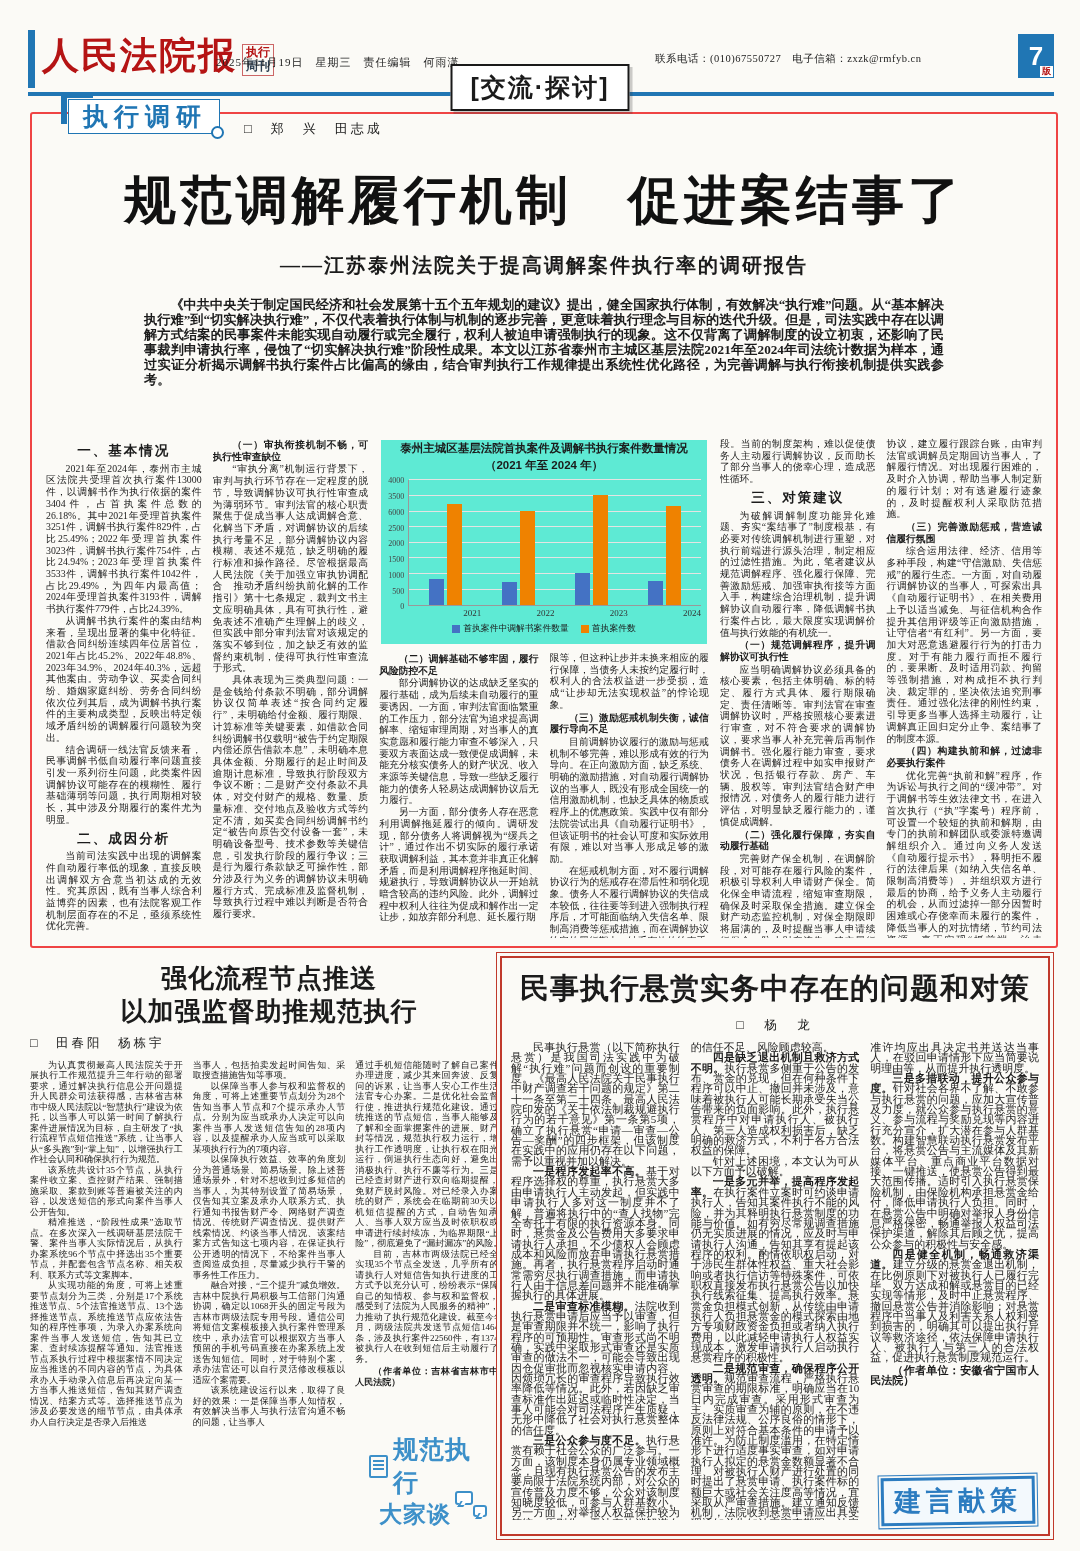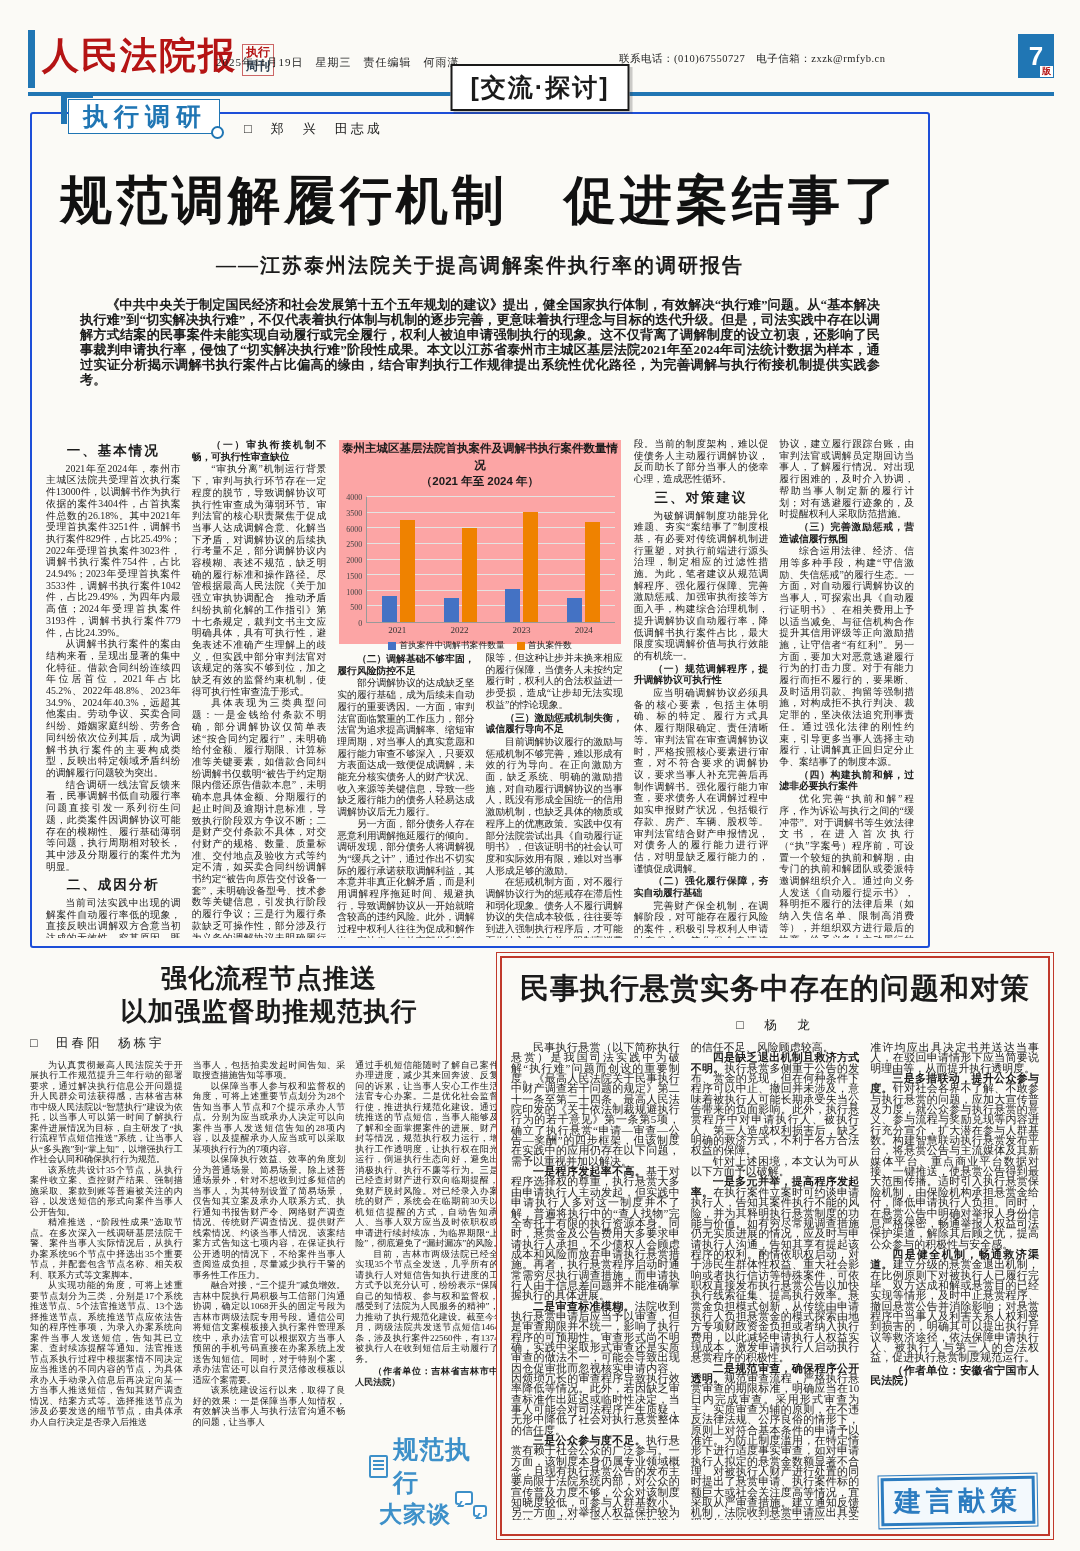--- a/index.html
+++ b/index.html
@@ -9,35 +9,35 @@
   
   .mast-left{position:absolute;left:28px;top:30px;display:flex;align-items:flex-start;}
   .mast-bar{width:7px;height:58px;background:#2076b4;margin-right:7px;}
   .paper-name{color:#b51414;font-size:37px;font-weight:900;letter-spacing:2px;line-height:1.4;
               font-family:"Liberation Serif","DejaVu Serif",serif;}
   .weekly-stamp{margin-left:5px;margin-top:14px;border:1px solid #c66;padding:1px 3px;line-height:1.15;
                 display:flex;flex-direction:column;font-weight:700;font-size:12px;}
   .weekly-stamp .w1{color:#b51414;}
   .weekly-stamp .w2{color:#2c3e50;}
   .date-line{position:absolute;left:216px;top:55px;font-size:11px;letter-spacing:1px;color:#222;}
-  .contact{position:absolute;left:619px;top:52px;font-size:10.5px;color:#222;letter-spacing:.5px;}
+  .contact{position:absolute;left:655px;top:52px;font-size:10.5px;color:#222;letter-spacing:.5px;}
   .blue-rule{position:absolute;left:28px;right:26px;top:92px;height:4px;background:#2076b4;}
   .section-box{position:absolute;left:50%;transform:translateX(-50%);top:64px;background:#fff;
                border:2px solid #1a1a1a;box-shadow:3px 3px 0 rgba(60,60,60,.25);
                padding:5px 18px;font-size:25px;font-weight:900;letter-spacing:2px;
                font-family:"Liberation Sans","DejaVu Sans",sans-serif;z-index:3;}
   .page-box{position:absolute;right:26px;top:34px;width:36px;height:44px;background:#2076b4;color:#fff;
             font-size:26px;font-weight:900;display:flex;align-items:center;justify-content:center;
             font-family:"Liberation Sans","DejaVu Sans",sans-serif;}
   .page-box .ban{position:absolute;right:1px;bottom:1px;background:#fff;color:#b51414;
                  font-size:9px;font-weight:700;padding:0 2px;line-height:1.2;}
 
   
-  .ta-frame{position:absolute;left:30px;top:112px;width:900px;height:836px;box-sizing:border-box;
-            border:2px solid #1d4ed8;border-radius:3px;padding-top:46px;}
+  .ta-frame{position:absolute;left:30px;top:112px;width:1028px;height:836px;box-sizing:border-box;
+            border:2px solid #ef4444;border-radius:3px;padding-top:46px;}
   .ta-label{position:absolute;left:36px;top:-15px;background:#fff;border:1px solid #2076b4;color:#2076b4;
             font-family:"Liberation Sans","DejaVu Sans",sans-serif;font-weight:900;font-size:25px;
             letter-spacing:6px;padding:4px 12px 4px 14px;line-height:1;z-index:2;}
   .ta-label::before{content:"";position:absolute;left:-8px;top:-8px;width:26px;height:26px;
                     border-left:6px solid #2076b4;border-top:6px solid #2076b4;}
   .ta-label::after{content:"";position:absolute;right:-5px;bottom:-6px;width:9px;height:9px;
                    border:2px solid #2076b4;border-radius:50%;background:#fff;}
   .ta-byline{position:absolute;left:212px;top:6px;font-size:13px;letter-spacing:3px;}
   .ta-title{margin:6px 0 8px;text-align:center;font-size:52px;font-weight:900;letter-spacing:4px;
             font-family:"Liberation Sans","DejaVu Sans",sans-serif;color:#111;}
@@ -52,32 +52,32 @@
 
   .col-h{font-family:"Liberation Sans","DejaVu Sans",sans-serif;font-weight:700;text-align:center;
          font-size:13.5px;margin:7px 0 6px;letter-spacing:2px;}
   .col-sub{font-weight:700;text-indent:2em;margin:1px 0;font-family:"Liberation Sans","DejaVu Sans",sans-serif;}
   .col-p{margin:0;text-indent:2em;}
   .col-p.cont{text-indent:0;}
   .col-p b{font-family:"Liberation Sans","DejaVu Sans",sans-serif;}
   .col-author{font-weight:700;text-indent:2em;margin:2px 0 0;}
 
   
-  .chart{margin:2px 2px 8px;height:204px;box-sizing:border-box;background:#fca5a5;}
+  .chart{margin:2px 2px 8px;height:204px;box-sizing:border-box;background:#5eead4;}
   .chart-title{font-family:"Liberation Sans","DejaVu Sans",sans-serif;font-weight:700;font-size:11.5px;
                text-align:center;line-height:1.45;}
   .chart-body{display:flex;margin-top:7px;height:126px;padding-right:6px;}
   .chart-yaxis{width:27px;position:relative;font-size:8px;color:#444;}
   .ytick{position:absolute;right:4px;transform:translateY(50%);}
   #chart-plot{flex:1;position:relative;border-left:1px solid #999;border-bottom:1px solid #999;display:flex;}
   .gridline{position:absolute;left:0;right:0;height:1px;background:#e4e4e2;}
   .bar-group{flex:1;display:flex;align-items:flex-end;justify-content:center;gap:3px;position:relative;z-index:1;}
   .bar{width:15px;}
   .chart-xaxis{display:flex;margin-left:27px;margin-right:6px;font-size:9px;color:#333;margin-top:2px;}
-  .xtick{flex:1;text-align:center;}
+  .xtick{flex:1;text-align:right;}
   .chart-legend{display:flex;justify-content:center;gap:12px;font-size:8.8px;margin-top:5px;
                 font-family:"Liberation Sans","DejaVu Sans",sans-serif;}
   .legend-item{display:flex;align-items:center;gap:3px;justify-content:center;}
   .swatch{width:8px;height:8px;display:inline-block;}
 
   
   .bl-article{position:absolute;left:30px;top:960px;width:478px;height:578px;overflow:hidden;}
   .bl-title{margin:2px 0 0;font-family:"Liberation Sans","DejaVu Sans",sans-serif;font-weight:900;
             font-size:26px;text-align:center;line-height:1.28;letter-spacing:1px;}
   .bl-byline{text-align:left;font-size:12.5px;margin:6px 0 8px;letter-spacing:3px;}

